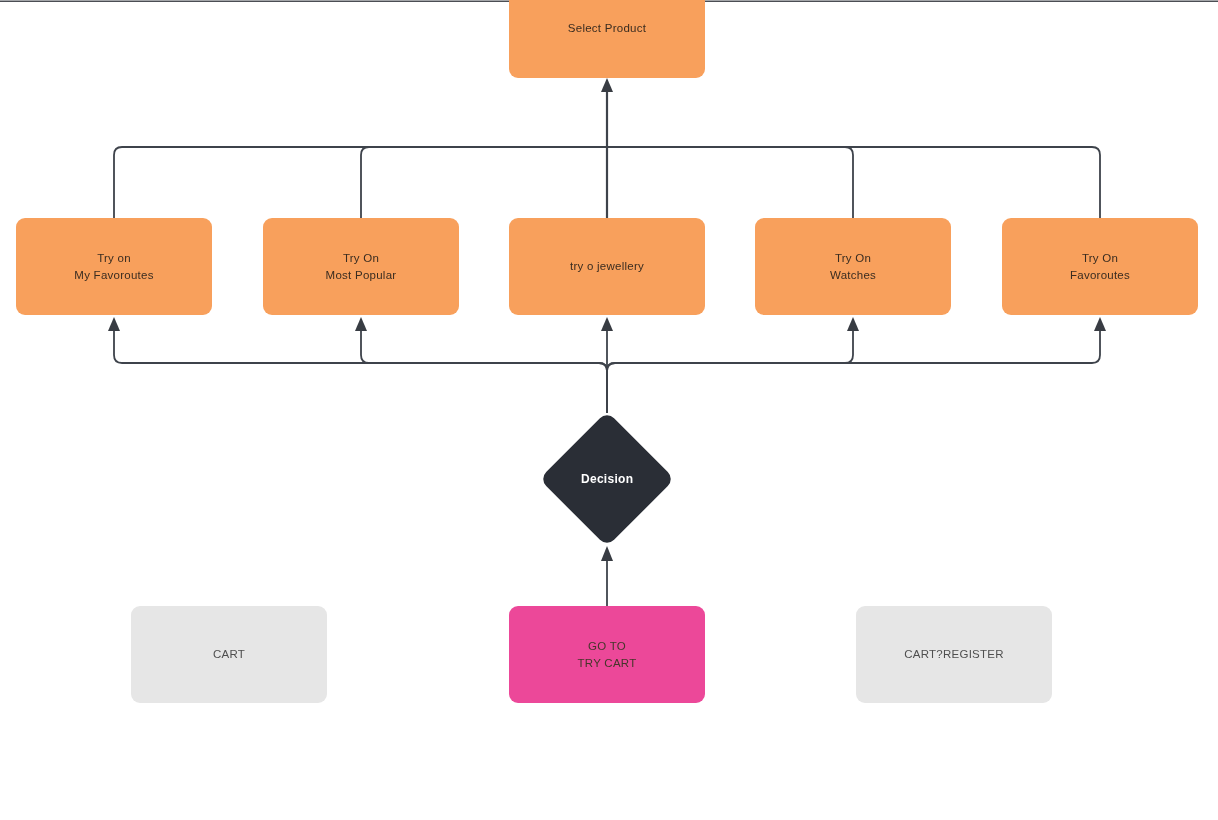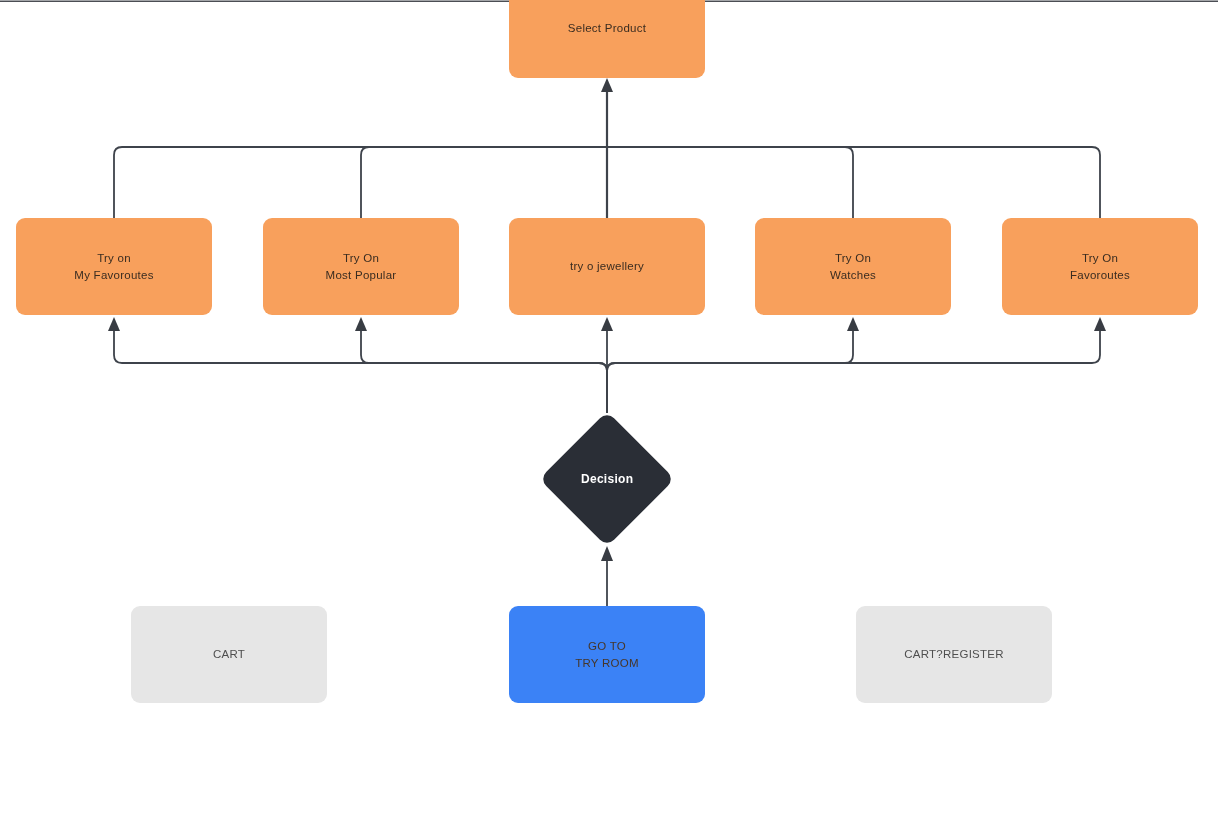--- a/index.html
+++ b/index.html
@@ -14,21 +14,21 @@
   .wires polygon { fill:#383C43; stroke:none; }
 
   .node {
     position:absolute; z-index:2; width:196px; height:97px;
     display:flex; flex-direction:column; align-items:center; justify-content:center;
     text-align:center; border-radius:9px; font-size:11.5px; letter-spacing:.25px;
   }
   .node span { display:block; line-height:17px; }
   .orange { background:#F8A05C; color:#3A2C20; }
   .gray   { background:#E6E6E6; color:#4F4F4F; }
-  .tan    { background:#3b82f6; color:#46362A; }
+  .tan    { background:#ec4899; color:#46362A; }
 
   .n-top     { left:509px; top:-21px; height:99px; }
   .n-opt1    { left:16px;  top:218px; }
   .n-opt2    { left:263px; top:218px; }
   .n-opt3    { left:509px; top:218px; }
   .n-opt4    { left:755px; top:218px; }
   .n-opt5    { left:1002px;top:218px; }
   .n-cart    { left:131px; top:606px; }
   .n-tryroom { left:509px; top:606px; }
   .n-login   { left:856px; top:606px; }
@@ -146,20 +146,20 @@
   <div class="decision">
     <div class="inner">Decision</div>
   </div>
 
   <div class="node gray n-cart">
     <span>CART</span>
   </div>
 
   <div class="node tan n-tryroom">
     <span>GO TO</span>
-    <span>TRY ROOM</span>
+    <span>TRY CART</span>
   </div>
 
   <div class="node gray n-login">
     <span>CART?REGISTER</span>
   </div>
 
 </div>
 
 </body></html>

